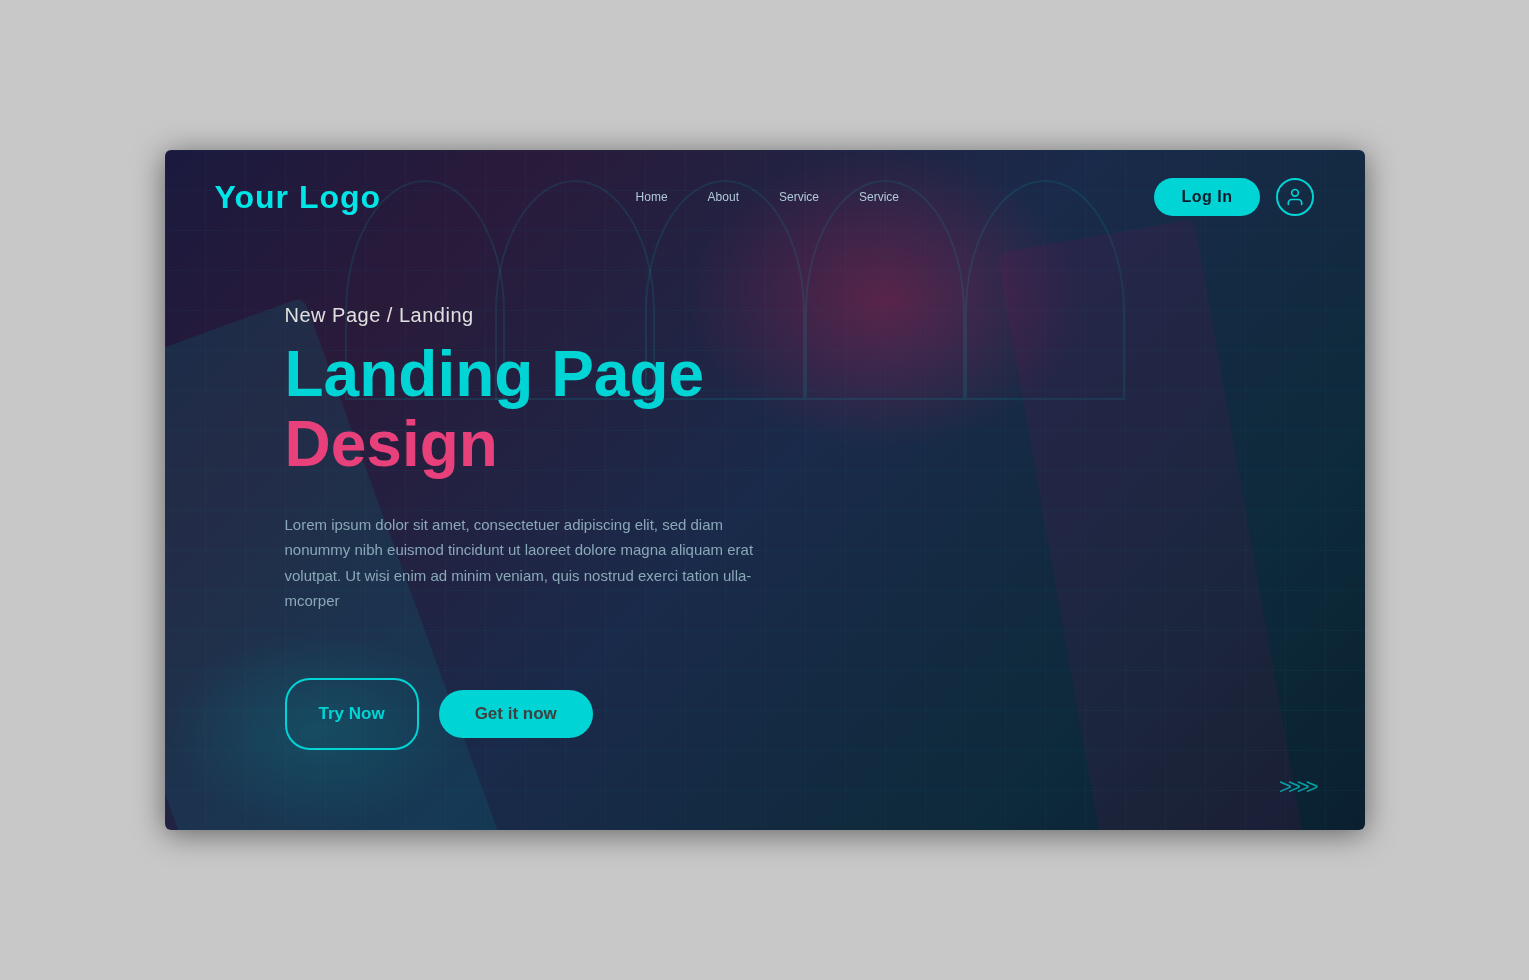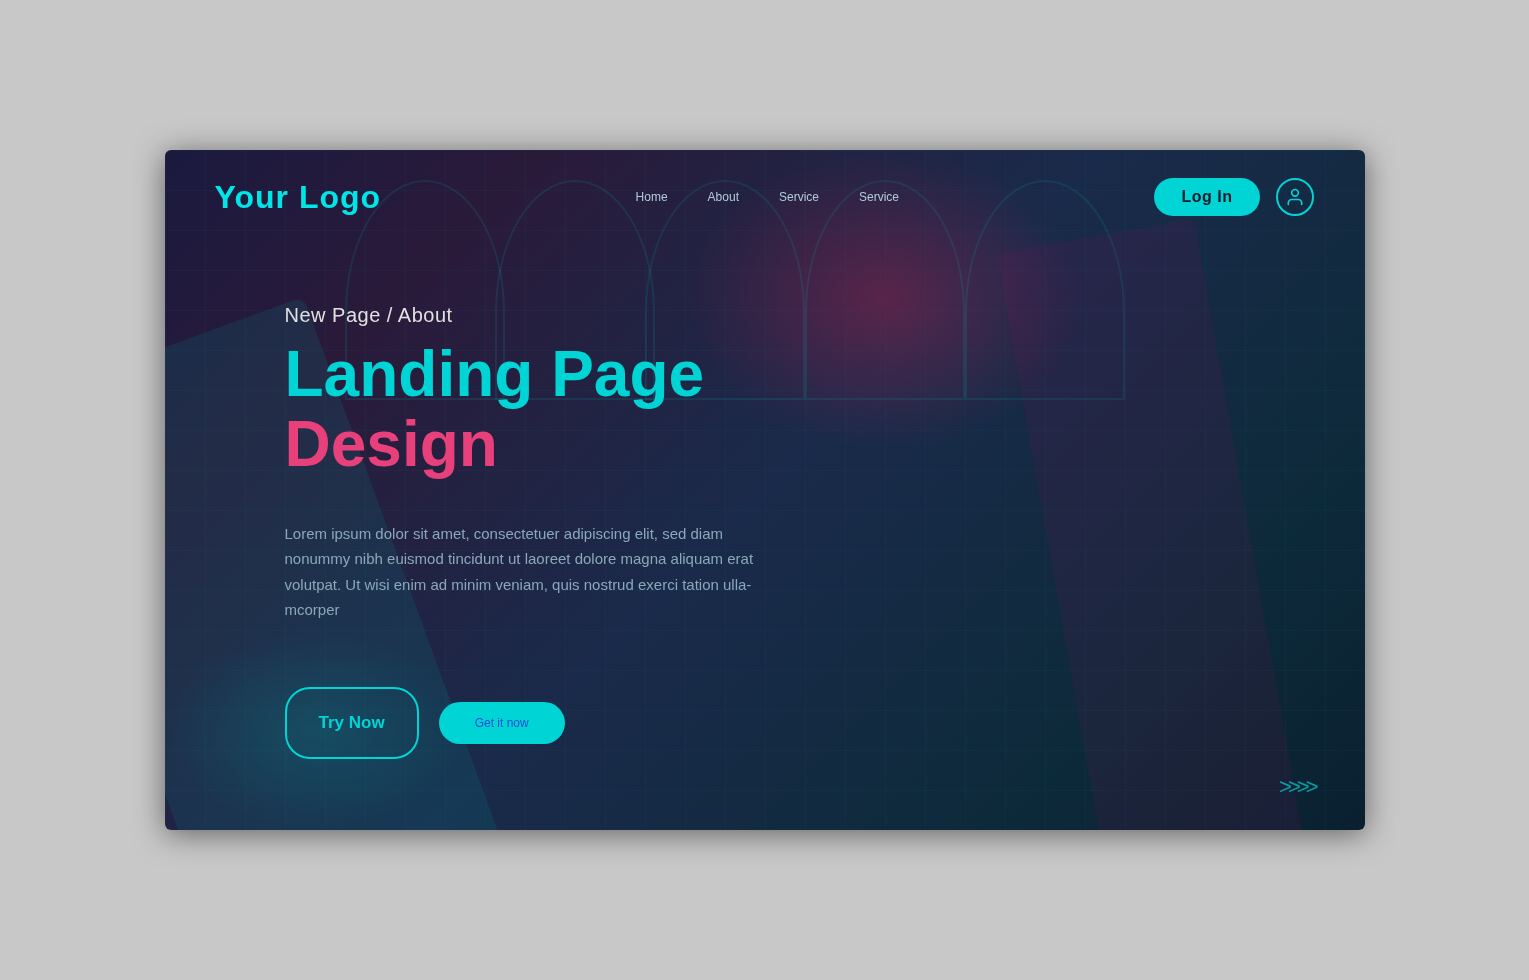--- a/index.html
+++ b/index.html
@@ -190,21 +190,21 @@
       line-height: 1.1;
       display: block;
     }
 
     .hero-title-pink {
       color: #e8407a;
       font-size: 64px;
       font-weight: 800;
       line-height: 1.1;
       display: block;
-      margin-bottom: 41px;
+      margin-bottom: 32px;
     }
 
     .hero-description {
       color: #8aa8b8;
       font-size: 15px;
       line-height: 1.7;
       max-width: 470px;
       margin-bottom: 64px;
     }
 
@@ -220,26 +220,26 @@
       border: 2px solid #00d4d4;
       border-radius: 25px;
       padding: 24px 32px;
       font-size: 17px;
       font-weight: 600;
       cursor: pointer;
     }
 
     .btn-filled {
       background: #00d4d4;
-      color: #1d4ed8;
+      color: #404040;
       border: none;
       border-radius: 25px;
       padding: 14px 36px;
-      font-size: 12px;
-      font-weight: 400;
+      font-size: 17px;
+      font-weight: 700;
       cursor: pointer;
     }
 
     
     .chevrons {
       position: absolute;
       bottom: 30px;
       right: 50px;
       z-index: 10;
       color: #00d4d4;
@@ -283,21 +283,21 @@
         <div class="user-icon">
           <svg width="20" height="20" viewBox="0 0 24 24" fill="none" stroke="#00d4d4" stroke-width="2" stroke-linecap="round" stroke-linejoin="round">
             <path d="M20 21v-2a4 4 0 0 0-4-4H8a4 4 0 0 0-4 4v2"></path>
             <circle cx="12" cy="7" r="4"></circle>
           </svg>
         </div>
       </div>
     </nav>
 
     <section class="hero">
-      <p class="hero-subtitle">New Page / About</p>
+      <p class="hero-subtitle">New Page / Landing</p>
 
       <span class="hero-title-teal">Landing Page</span>
       <span class="hero-title-pink">Design</span>
 
       <p class="hero-description">Lorem ipsum dolor sit amet, consectetuer adipiscing elit, sed diam nonummy nibh euismod tincidunt ut laoreet dolore magna aliquam erat volutpat. Ut wisi enim ad minim veniam, quis nostrud exerci tation ulla-mcorper</p>
 
       <div class="hero-buttons">
         <button class="btn-outline">Try Now</button>
         <button class="btn-filled">Get it now</button>
       </div>

